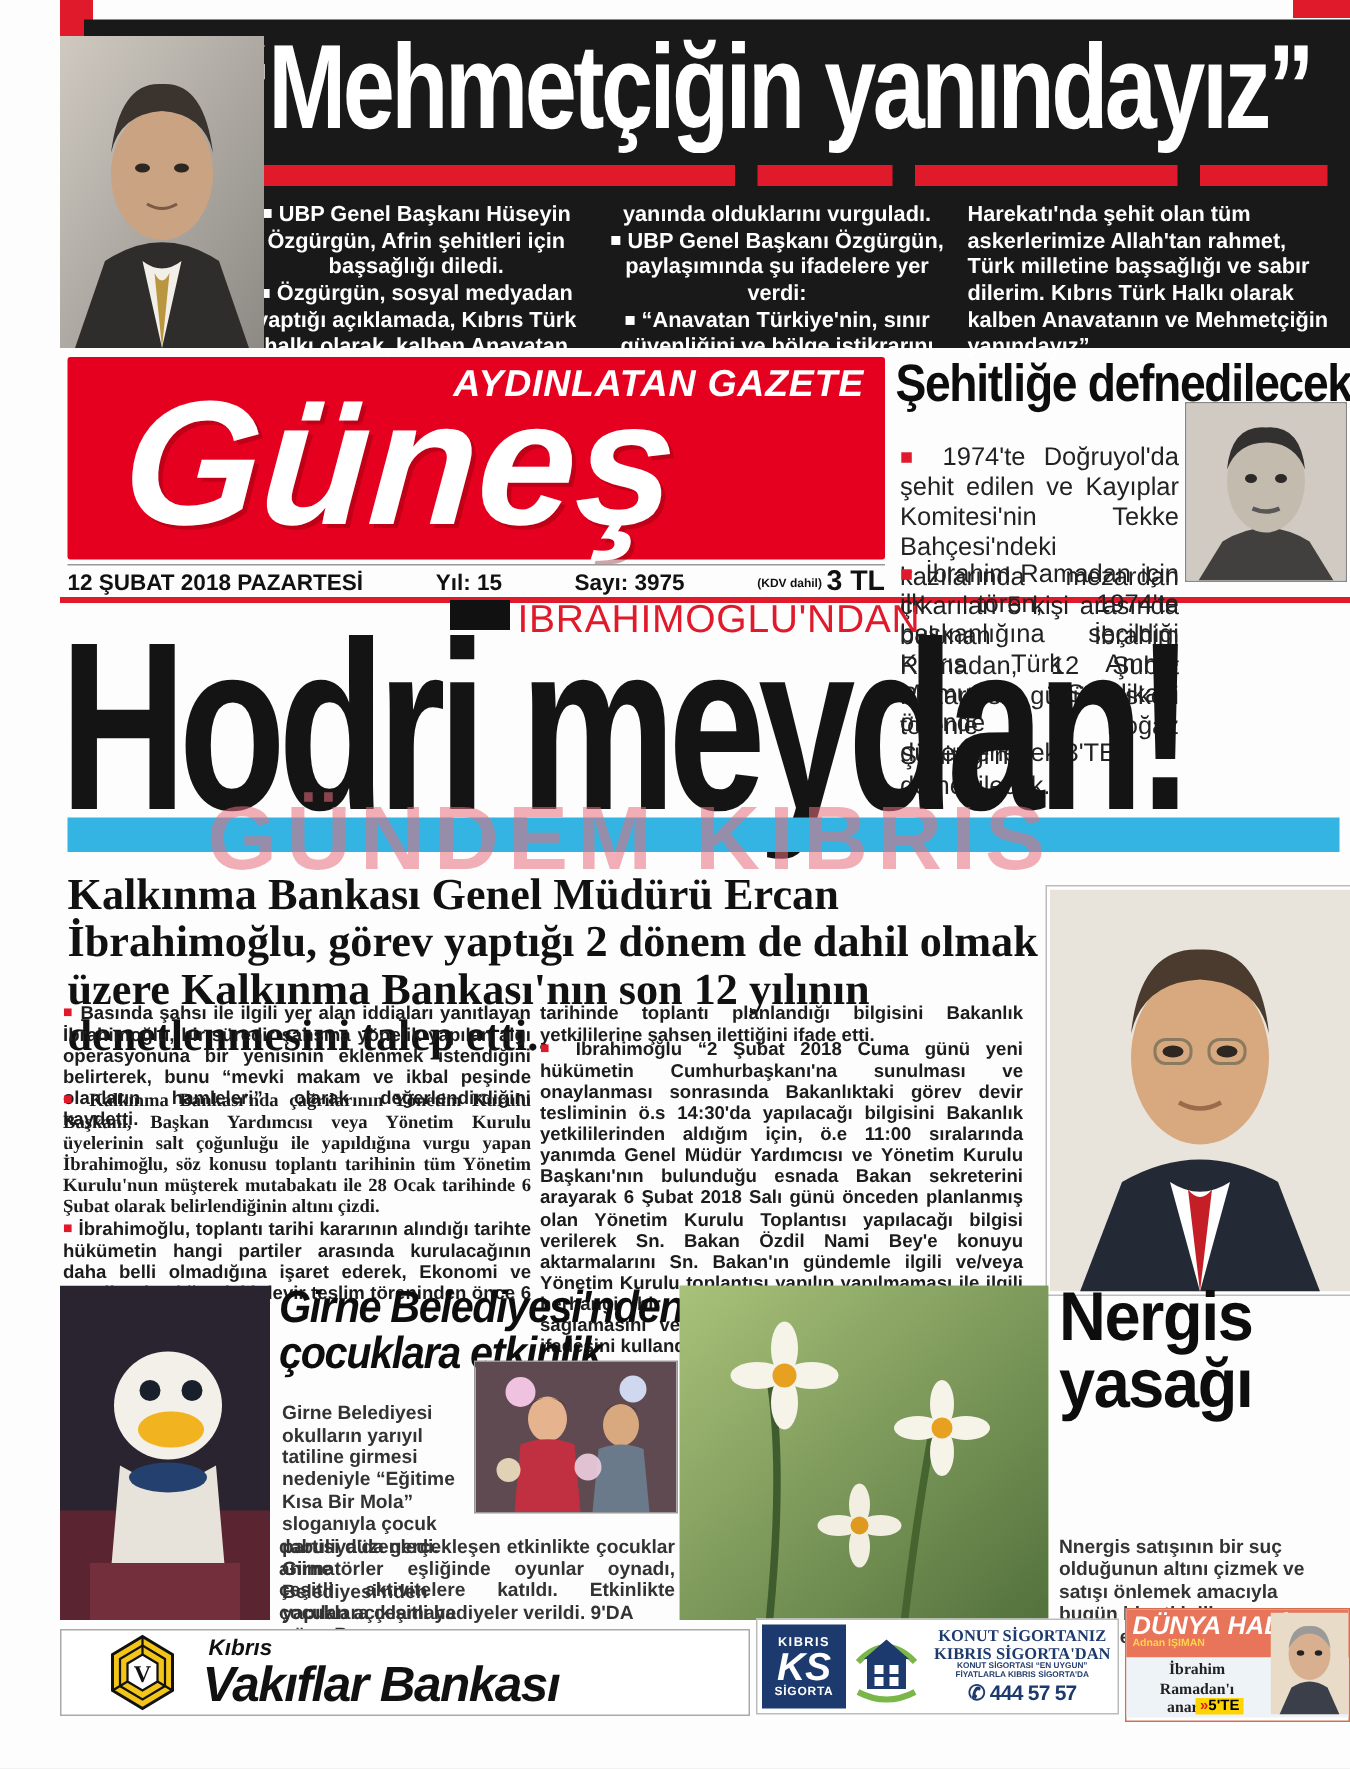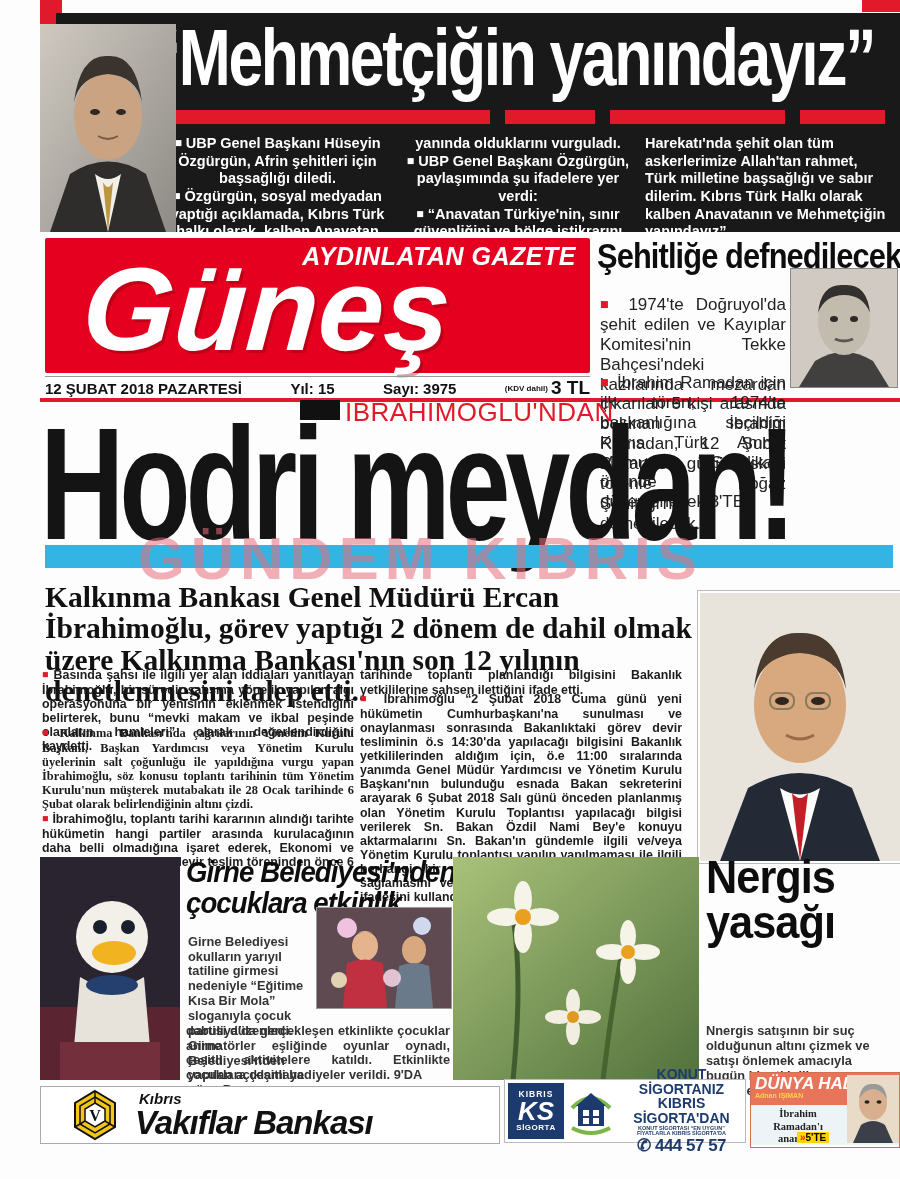--- a/index.html
+++ b/index.html
@@ -72,23 +72,23 @@
   #vakif-line1{font-weight:bold;font-style:italic;font-size:15px;color:#111;margin-left:4px;}
   #vakif-line2{font-weight:bold;font-style:italic;font-size:33px;color:#111;letter-spacing:-1px;}
   #ks-ad{left:504px;top:1079px;width:240px;height:62px;background:#fff;border:1px solid #bbb;display:flex;align-items:center;}
   #ks-logo{width:56px;height:56px;background:#1d3a6e;color:#fff;text-align:center;margin-left:3px;
      display:flex;flex-direction:column;justify-content:center;line-height:1;}
   #ks-logo .t{font-size:8.5px;font-weight:bold;letter-spacing:1px;}
   #ks-logo .m{font-size:26px;font-weight:bold;font-style:italic;}
   #ks-logo .b{font-size:8px;font-weight:bold;letter-spacing:.5px;}
   #house-icon{width:46px;height:50px;margin:0 4px;}
   #ks-right{flex:1;text-align:center;color:#1d3a6e;line-height:1.05;}
-  .ks-t1{font-weight:bold;font-size:14px;}
+  .ks-t1{font-weight:bold;font-size:11px;font-family:Liberation Serif, serif;}
   .ks-small{font-size:5.5px;font-weight:bold;color:#26406f;}
-  .ks-phone{font-weight:bold;font-size:17px;letter-spacing:-.5px;}
+  .ks-phone{font-weight:bold;font-size:14px;letter-spacing:-.5px;}
   #dunya-ad{left:750px;top:1072px;width:148px;height:74px;border:1px solid #d07050;background:#fff;}
   #dunya-head{background:#e8745a;color:#fff;height:30px;padding:2px 4px 0 4px;}
   #dunya-title{font-weight:bold;font-style:italic;font-size:17px;line-height:1;white-space:nowrap;}
   #dunya-author{color:#ffd34d;font-weight:bold;font-size:7px;}
   #dunya-body{position:relative;height:40px;background:#eef3f8;}
   #dunya-text{position:absolute;left:3px;top:3px;width:88px;font-family:"Liberation Serif",serif;
      font-weight:bold;font-size:10.5px;text-align:center;color:#222;line-height:1.2;}
   #dunya-badge{position:absolute;left:46px;bottom:2px;background:#ffd400;padding:0 3px;font-weight:bold;font-size:10px;}
   #dunya-badge .ar{color:#e11a2b;}
   #dunya-photo{position:absolute;right:0;top:-30px;width:52px;height:68px;}

